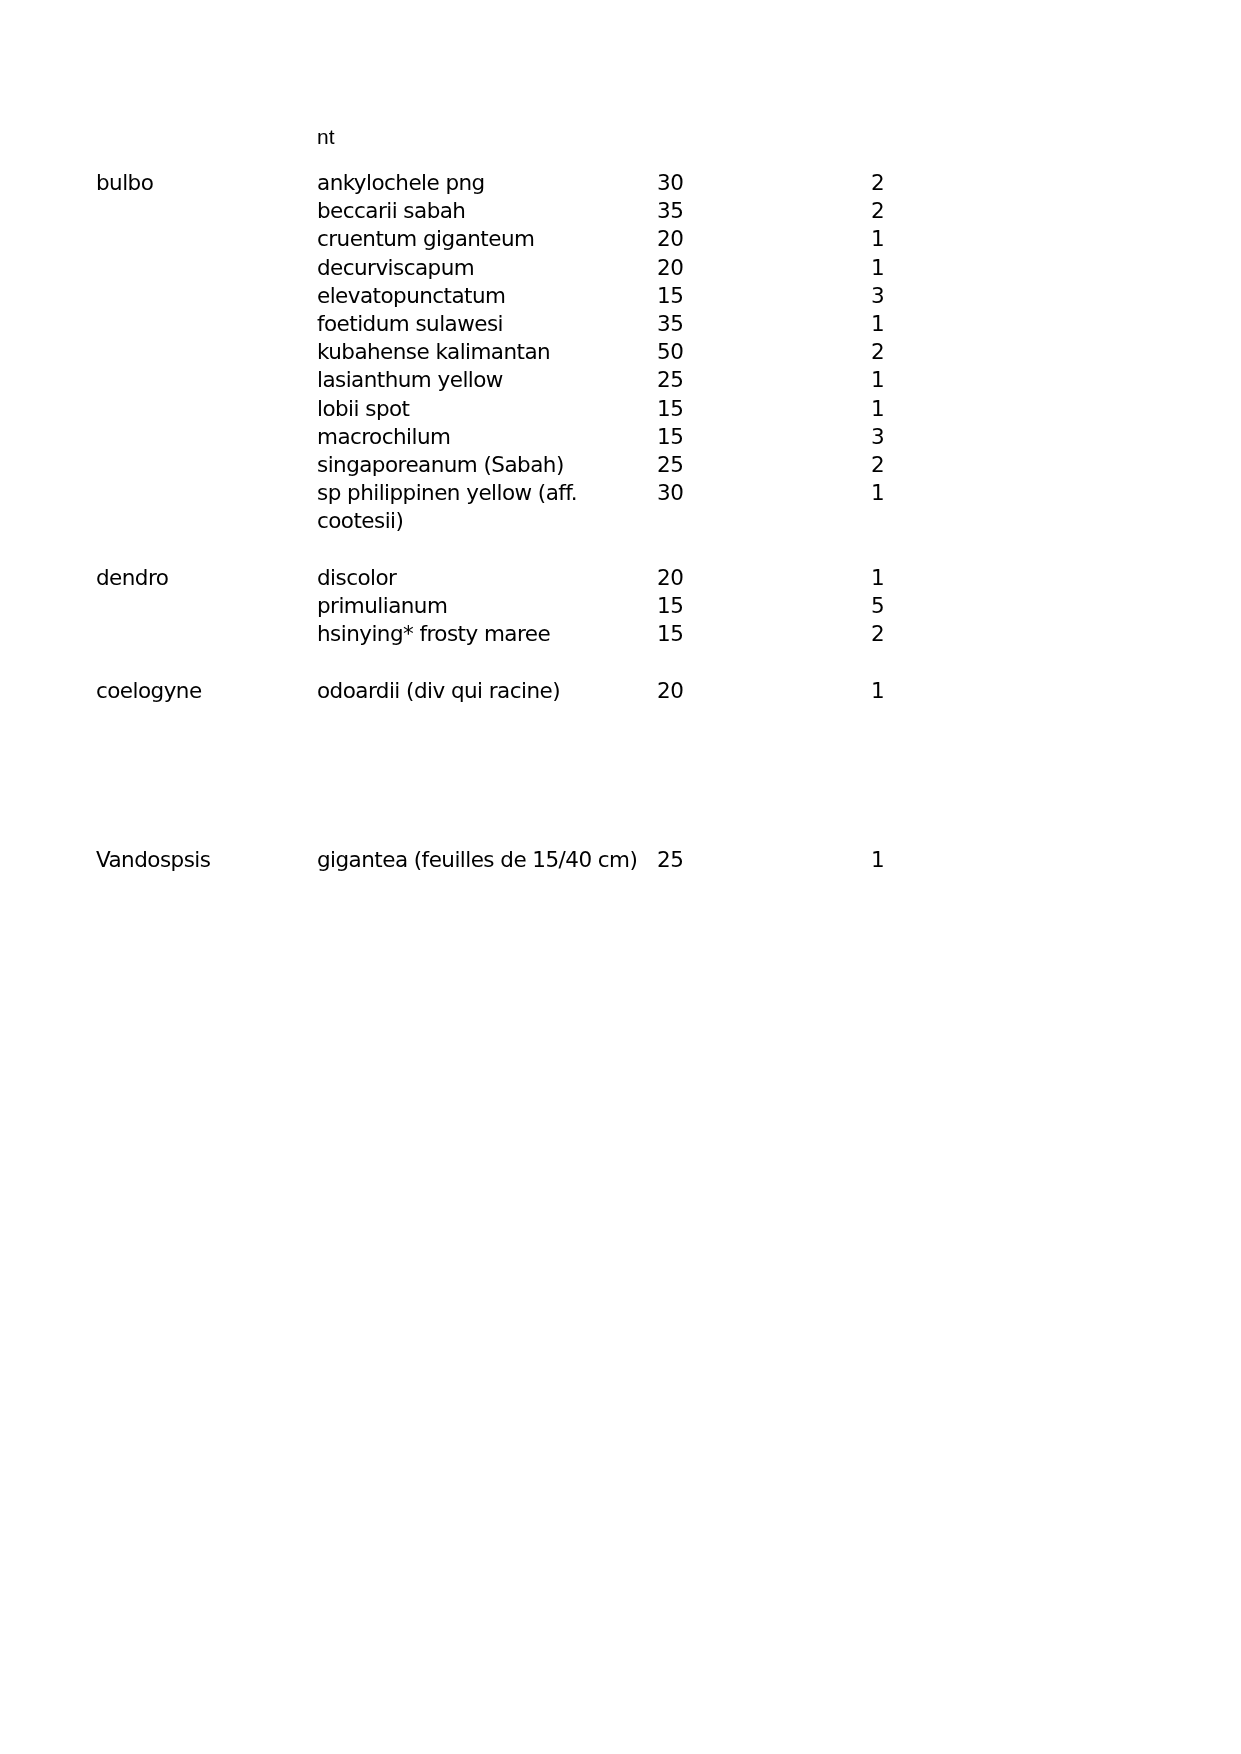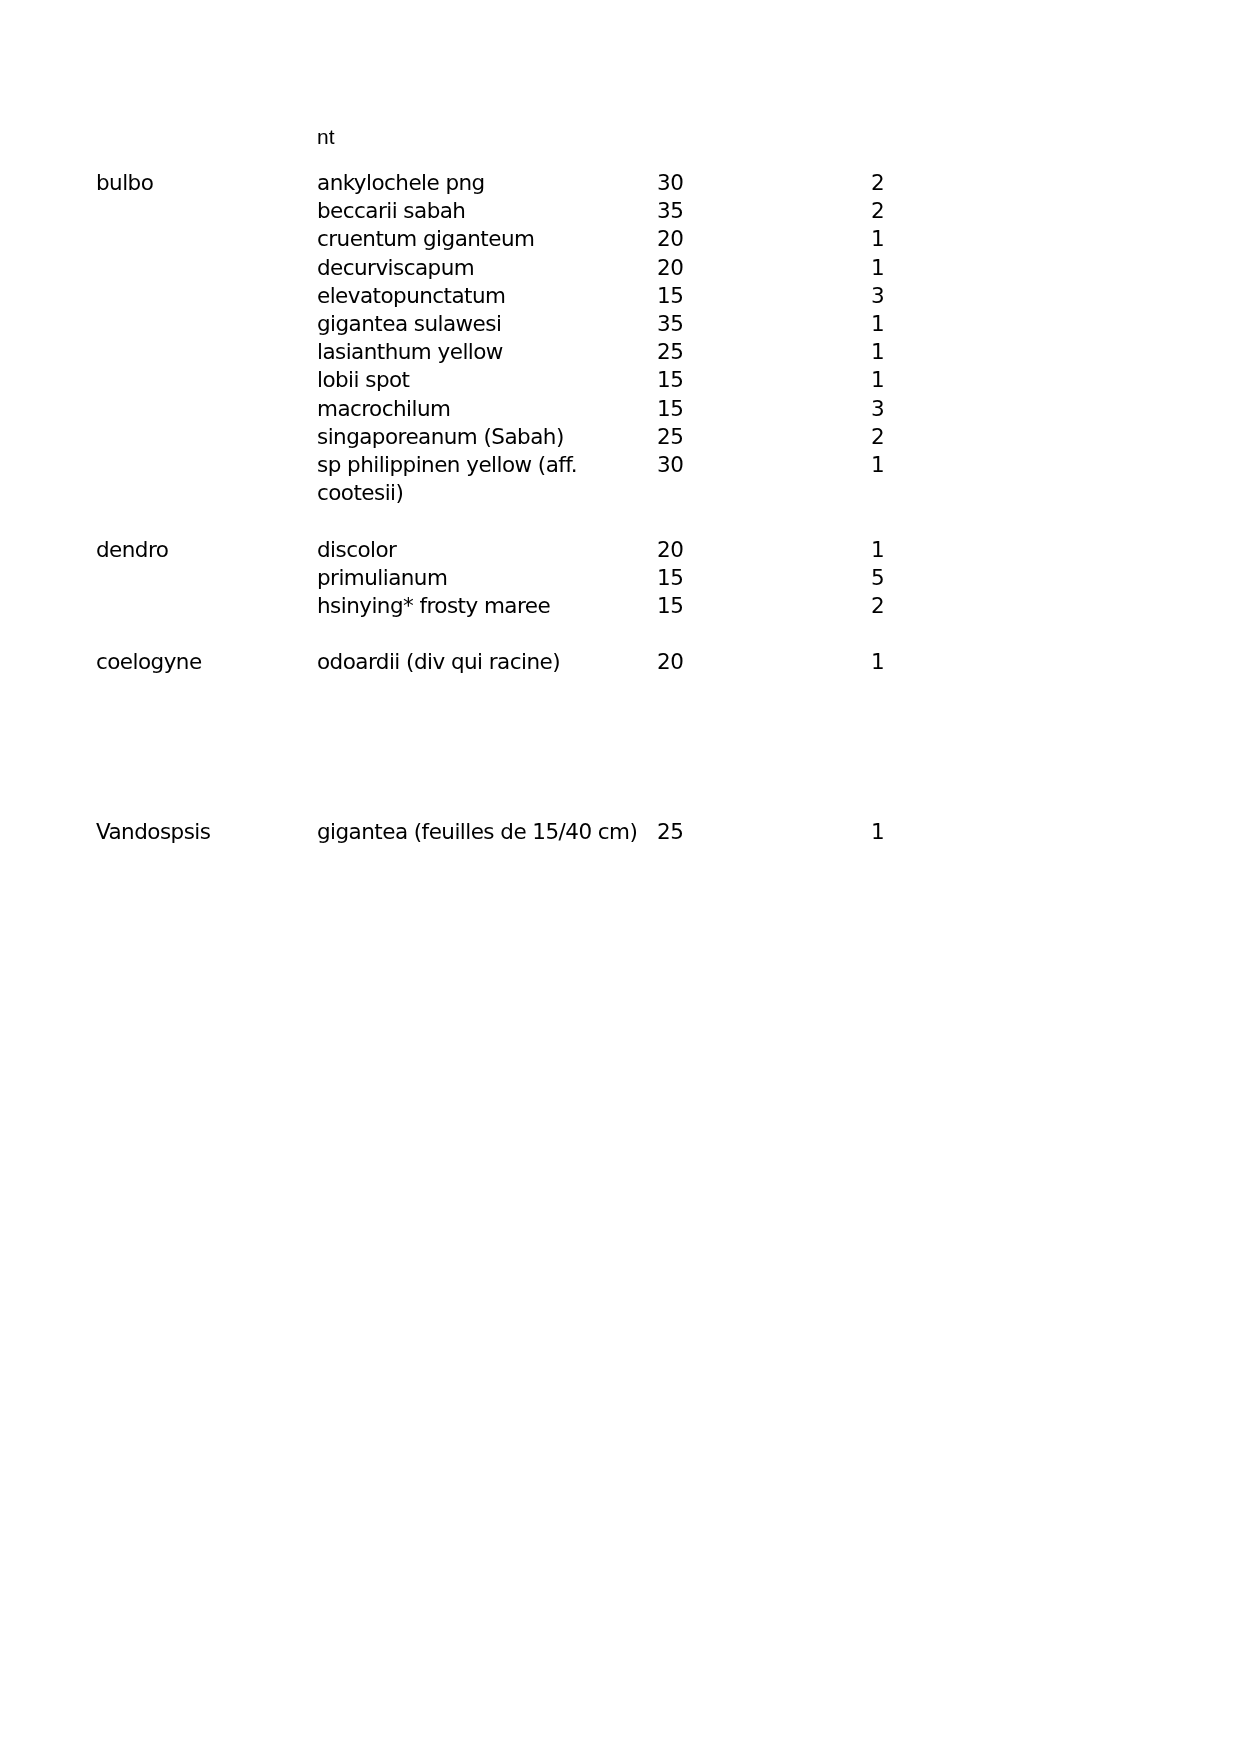--- a/index.html
+++ b/index.html
@@ -140,23 +140,30 @@
           </tr>
           <tr>
             <td class="genre"></td>
             <td class="espece">elevatopunctatum</td>
             <td class="prix">15</td>
             <td class="qte">3</td>
             <td></td>
           </tr>
           <tr>
             <td class="genre"></td>
-            <td class="espece">gigantea sulawesi</td>
+            <td class="espece">foetidum sulawesi</td>
             <td class="prix">35</td>
             <td class="qte">1</td>
+            <td></td>
+          </tr>
+          <tr>
+            <td class="genre"></td>
+            <td class="espece">kubahense kalimantan</td>
+            <td class="prix">50</td>
+            <td class="qte">2</td>
             <td></td>
           </tr>
           <tr>
             <td class="genre"></td>
             <td class="espece">lasianthum yellow</td>
             <td class="prix">25</td>
             <td class="qte">1</td>
             <td></td>
           </tr>
           <tr>

